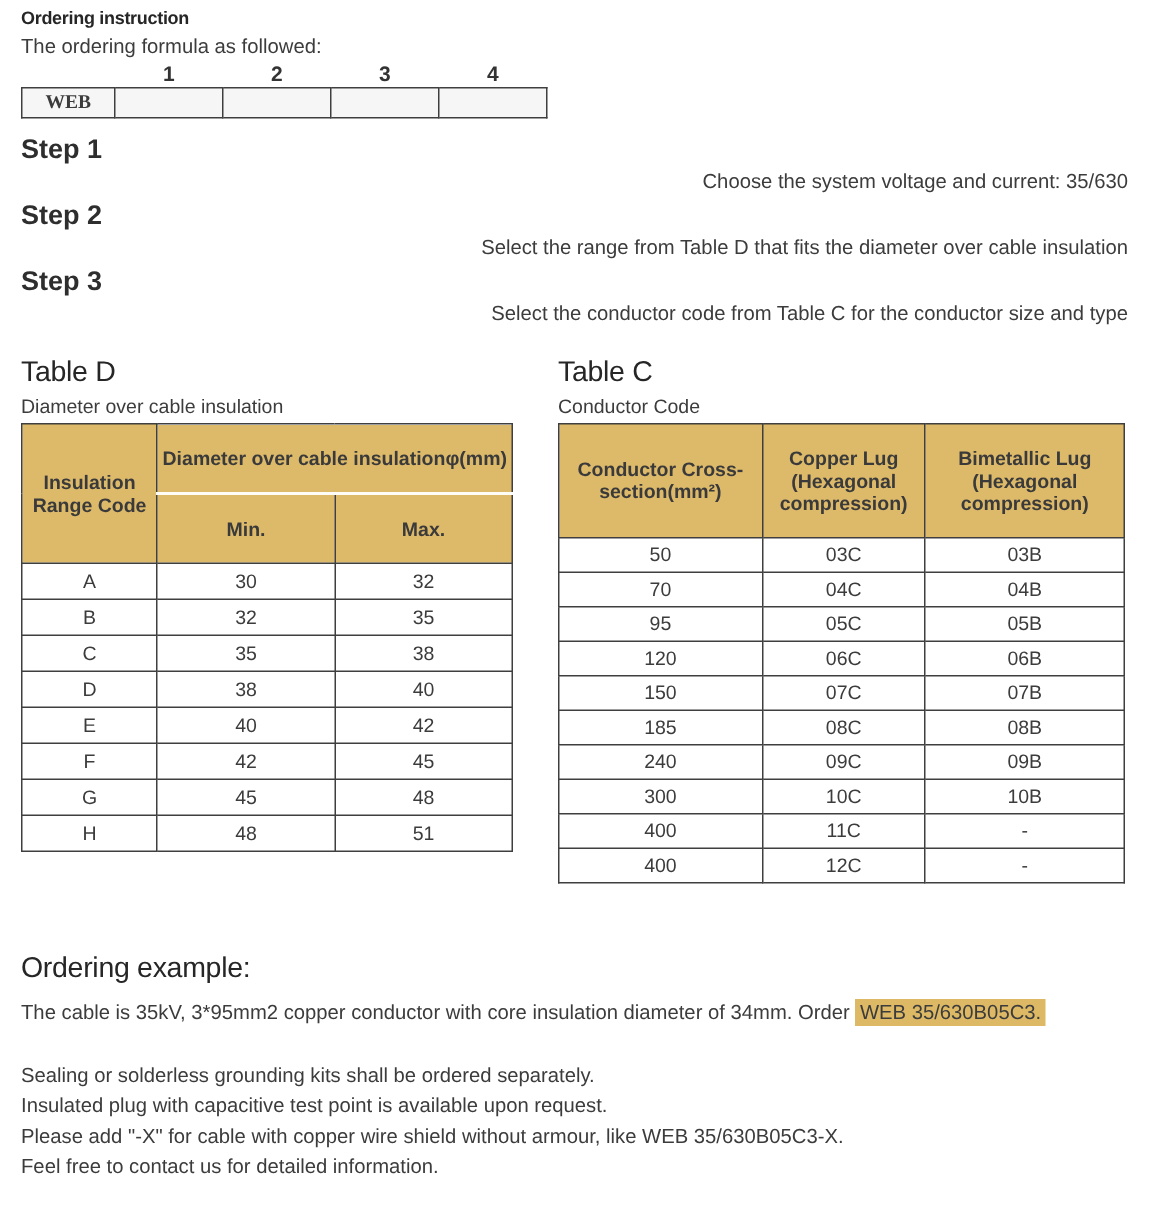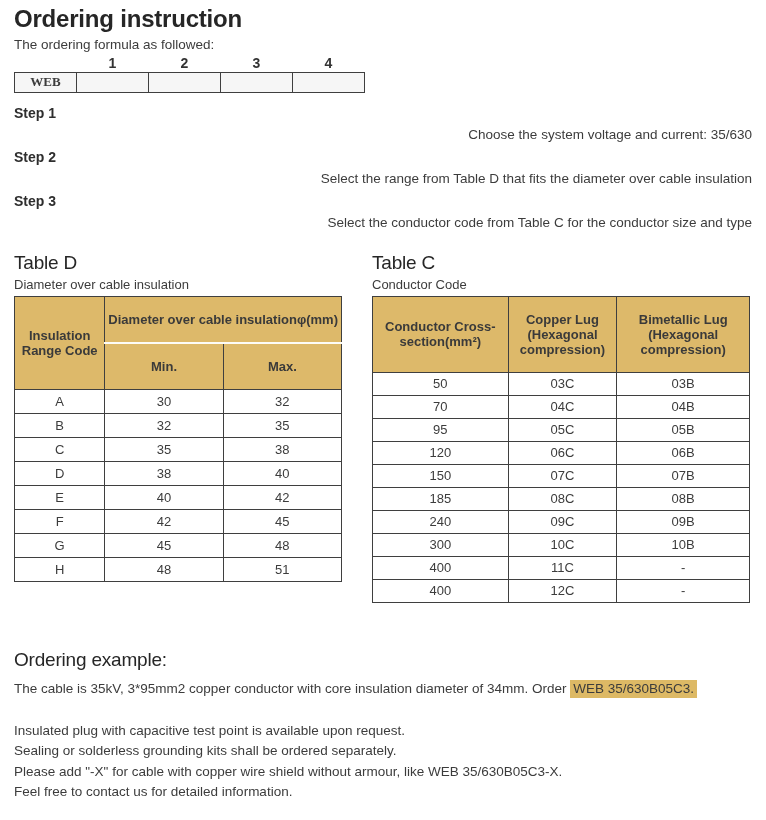--- a/index.html
+++ b/index.html
@@ -8,21 +8,21 @@
     width: 766px; height: 820px;
     background: #ffffff;
     font-family: "Liberation Sans", sans-serif;
     color: #3c3c3c;
     overflow: hidden;
   }
   .page { padding: 3px 14px 0 14px; }
 
   
   .h1 {
-    font-size: 24px; font-weight: 700; color: #262626;
+    font-size: 12px; font-weight: 700; color: #262626;
     margin: 2px 0 4px 0; letter-spacing: -0.2px;
   }
   .h2 {
     font-size: 19px; font-weight: 400; color: #262626;
     margin: 0 0 3px 0; letter-spacing: -0.2px;
   }
   .intro { font-size: 13.5px; margin: 0 0 3px 0; }
 
   
   .formula-table { border-collapse: collapse; margin-left: 0; }
@@ -36,21 +36,21 @@
     background: var(--formula-cell-bg, #f6f6f6);
     height: 20px; text-align: center; font-size: 13px; font-family: Liberation Serif, serif;
   }
   .formula-table .prefix { font-weight: 700; }
   .w-prefix { width: 62px; }
   .w-pos { width: 72px; }
 
   
   .steps { margin-top: 12px; }
   .step { margin-top: 6px; }
-  .step-label { font-weight: 700; font-size: 14px; color: #2e2e2e; margin: 0 0 4px 0; line-height: 17px; }
+  .step-label { font-weight: 700; font-size: 18px; color: #2e2e2e; margin: 0 0 4px 0; line-height: 17px; }
   .step-text { font-size: 13.5px; margin: 0; line-height: 17px; text-align: right; }
 
   
   .tables { display: flex; margin-top: 21px; }
   .table-d-block { width: 332px; margin-right: 30px; }
   .table-c-block { width: 410px; }
   .subtitle { font-size: 13px; margin: 0 0 4px 0; }
 
   table.data { border-collapse: collapse; font-size: 13px; color: #3c3c3c; }
   table.data th {
@@ -260,19 +260,19 @@
     </div>
 
   </div>
 
   <div class="example">
     <div class="h2">Ordering example:</div>
     <p class="example-text"><span>The cable is 35kV, 3*95mm2 copper conductor with core insulation diameter of 34mm. Order </span><span class="highlight">WEB 35/630B05C3.</span></p>
   </div>
 
   <div class="note">
+    <p class="note-line">Sealing or solderless grounding kits shall be ordered separately.</p>
     <p class="note-line">Insulated plug with capacitive test point is available upon request.</p>
-    <p class="note-line">Sealing or solderless grounding kits shall be ordered separately.</p>
     <p class="note-line">Please add "-X" for cable with copper wire shield without armour, like WEB 35/630B05C3-X.</p>
     <p class="note-line">Feel free to contact us for detailed information.</p>
   </div>
 
 </div>
 
 </body></html>

